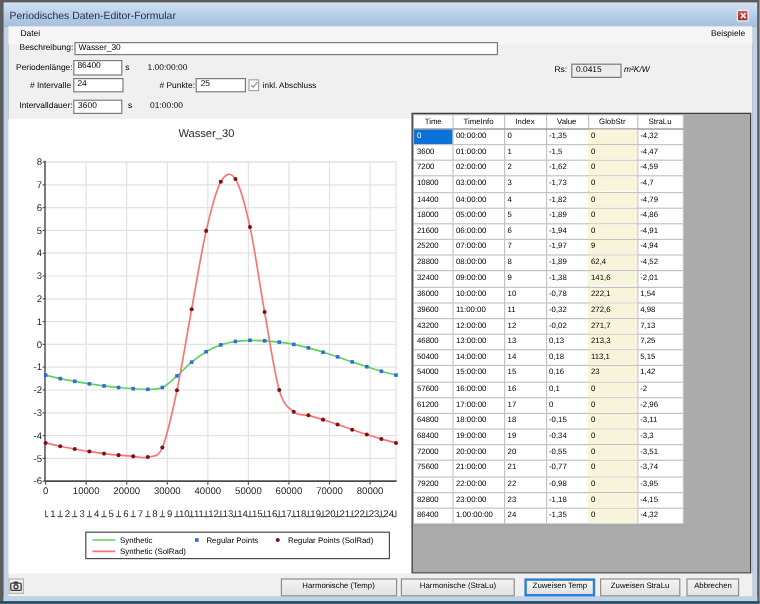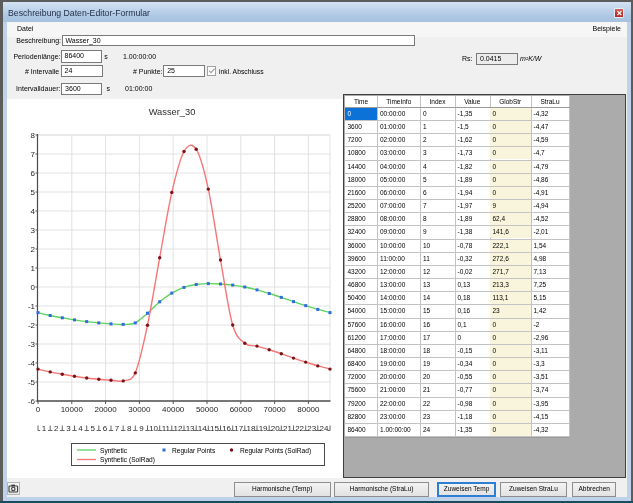--- a/index.html
+++ b/index.html
@@ -9,21 +9,21 @@
 .inp { position:absolute; background:#fff; border:1px solid #7a7a7a; font-size:7px; color:#000; padding-left:3px; white-space:nowrap; }
 </style></head>
 <body>
 
 <div class="abs" style="left:2.7px;top:2.2px;right:2px;height:19.8px;background:linear-gradient(#d4e2f3,#c0d5ec 35%,#aec7e3 70%,#a8c1de)"></div>
 <div class="abs" style="left:2.7px;top:22px;width:4.3px;bottom:1.5px;background:#bed3ea"></div>
 <div class="abs" style="right:1.8px;top:22px;width:4.6px;bottom:1.5px;background:#bed3ea"></div>
 <div class="abs" style="left:2.7px;right:2px;bottom:1.5px;height:4.5px;background:#bed3ea"></div>
 <div class="abs" style="left:0;right:0;bottom:0;height:1.8px;background:#1b4a5e"></div>
 
-<div class="abs" style="left:8px;top:7.5px;font-size:8.7px;color:#1f2c44">Beschreibung Daten-Editor-Formular</div>
+<div class="abs" style="left:8px;top:7.5px;font-size:8.7px;color:#1f2c44">Periodisches Daten-Editor-Formular</div>
 <div class="abs" style="left:613.6px;top:7.8px;width:10.8px;height:10.2px;background:linear-gradient(#d66a60,#c03a34 45%,#b02a24);border:1px solid #e6eef8;border-radius:1px"></div>
 <svg class="abs" style="left:613.6px;top:7.8px" width="10.8" height="10.2">
     <path d="M3.4,3.1 L7.4,7.1 M7.4,3.1 L3.4,7.1" stroke="#fff" stroke-width="1.3"></path>
   </svg>
 
 <div class="abs" style="left:6.5px;top:22px;right:6px;bottom:6px;background:#f0f0f0"></div>
 
 <div class="abs" style="left:6.5px;top:22px;right:6px;height:14.5px;background:#f6f6f6"></div>
 <div class="abs" style="left:17px;top:25px;font-size:7px;color:#000">Datei</div>
 <div class="abs" style="left:592.5px;top:25px;font-size:7px;color:#000">Beispiele</div>

